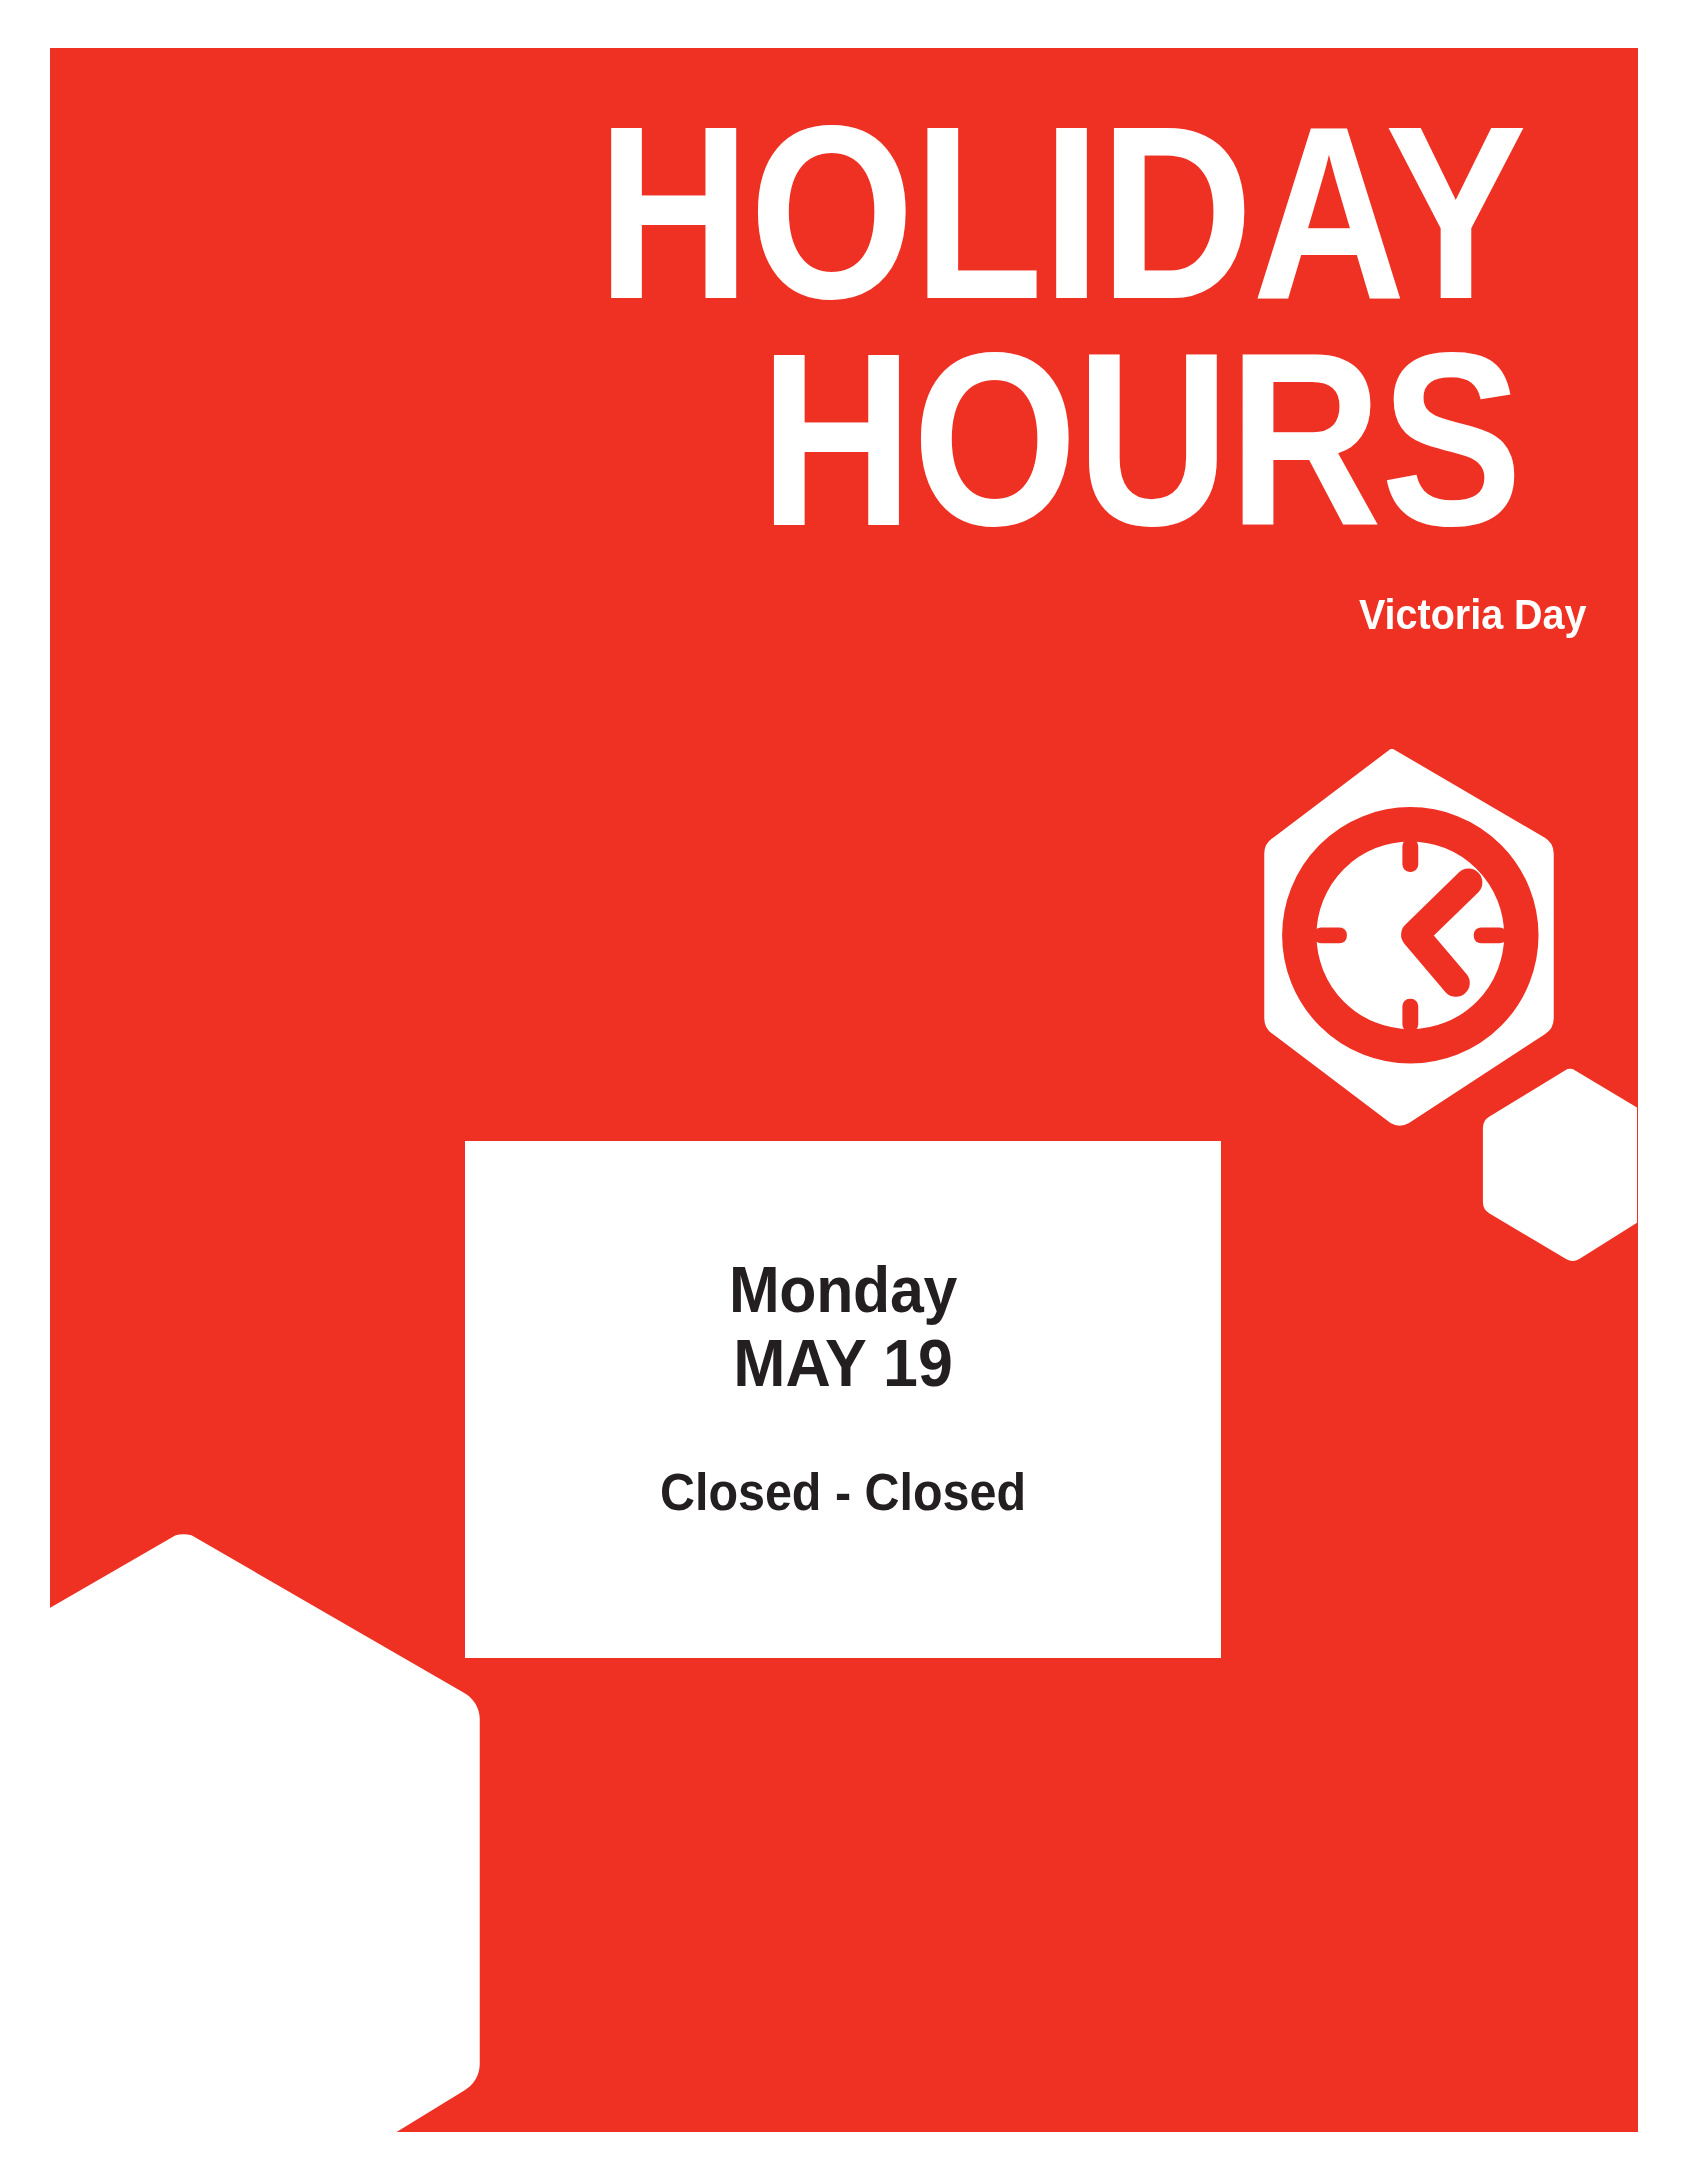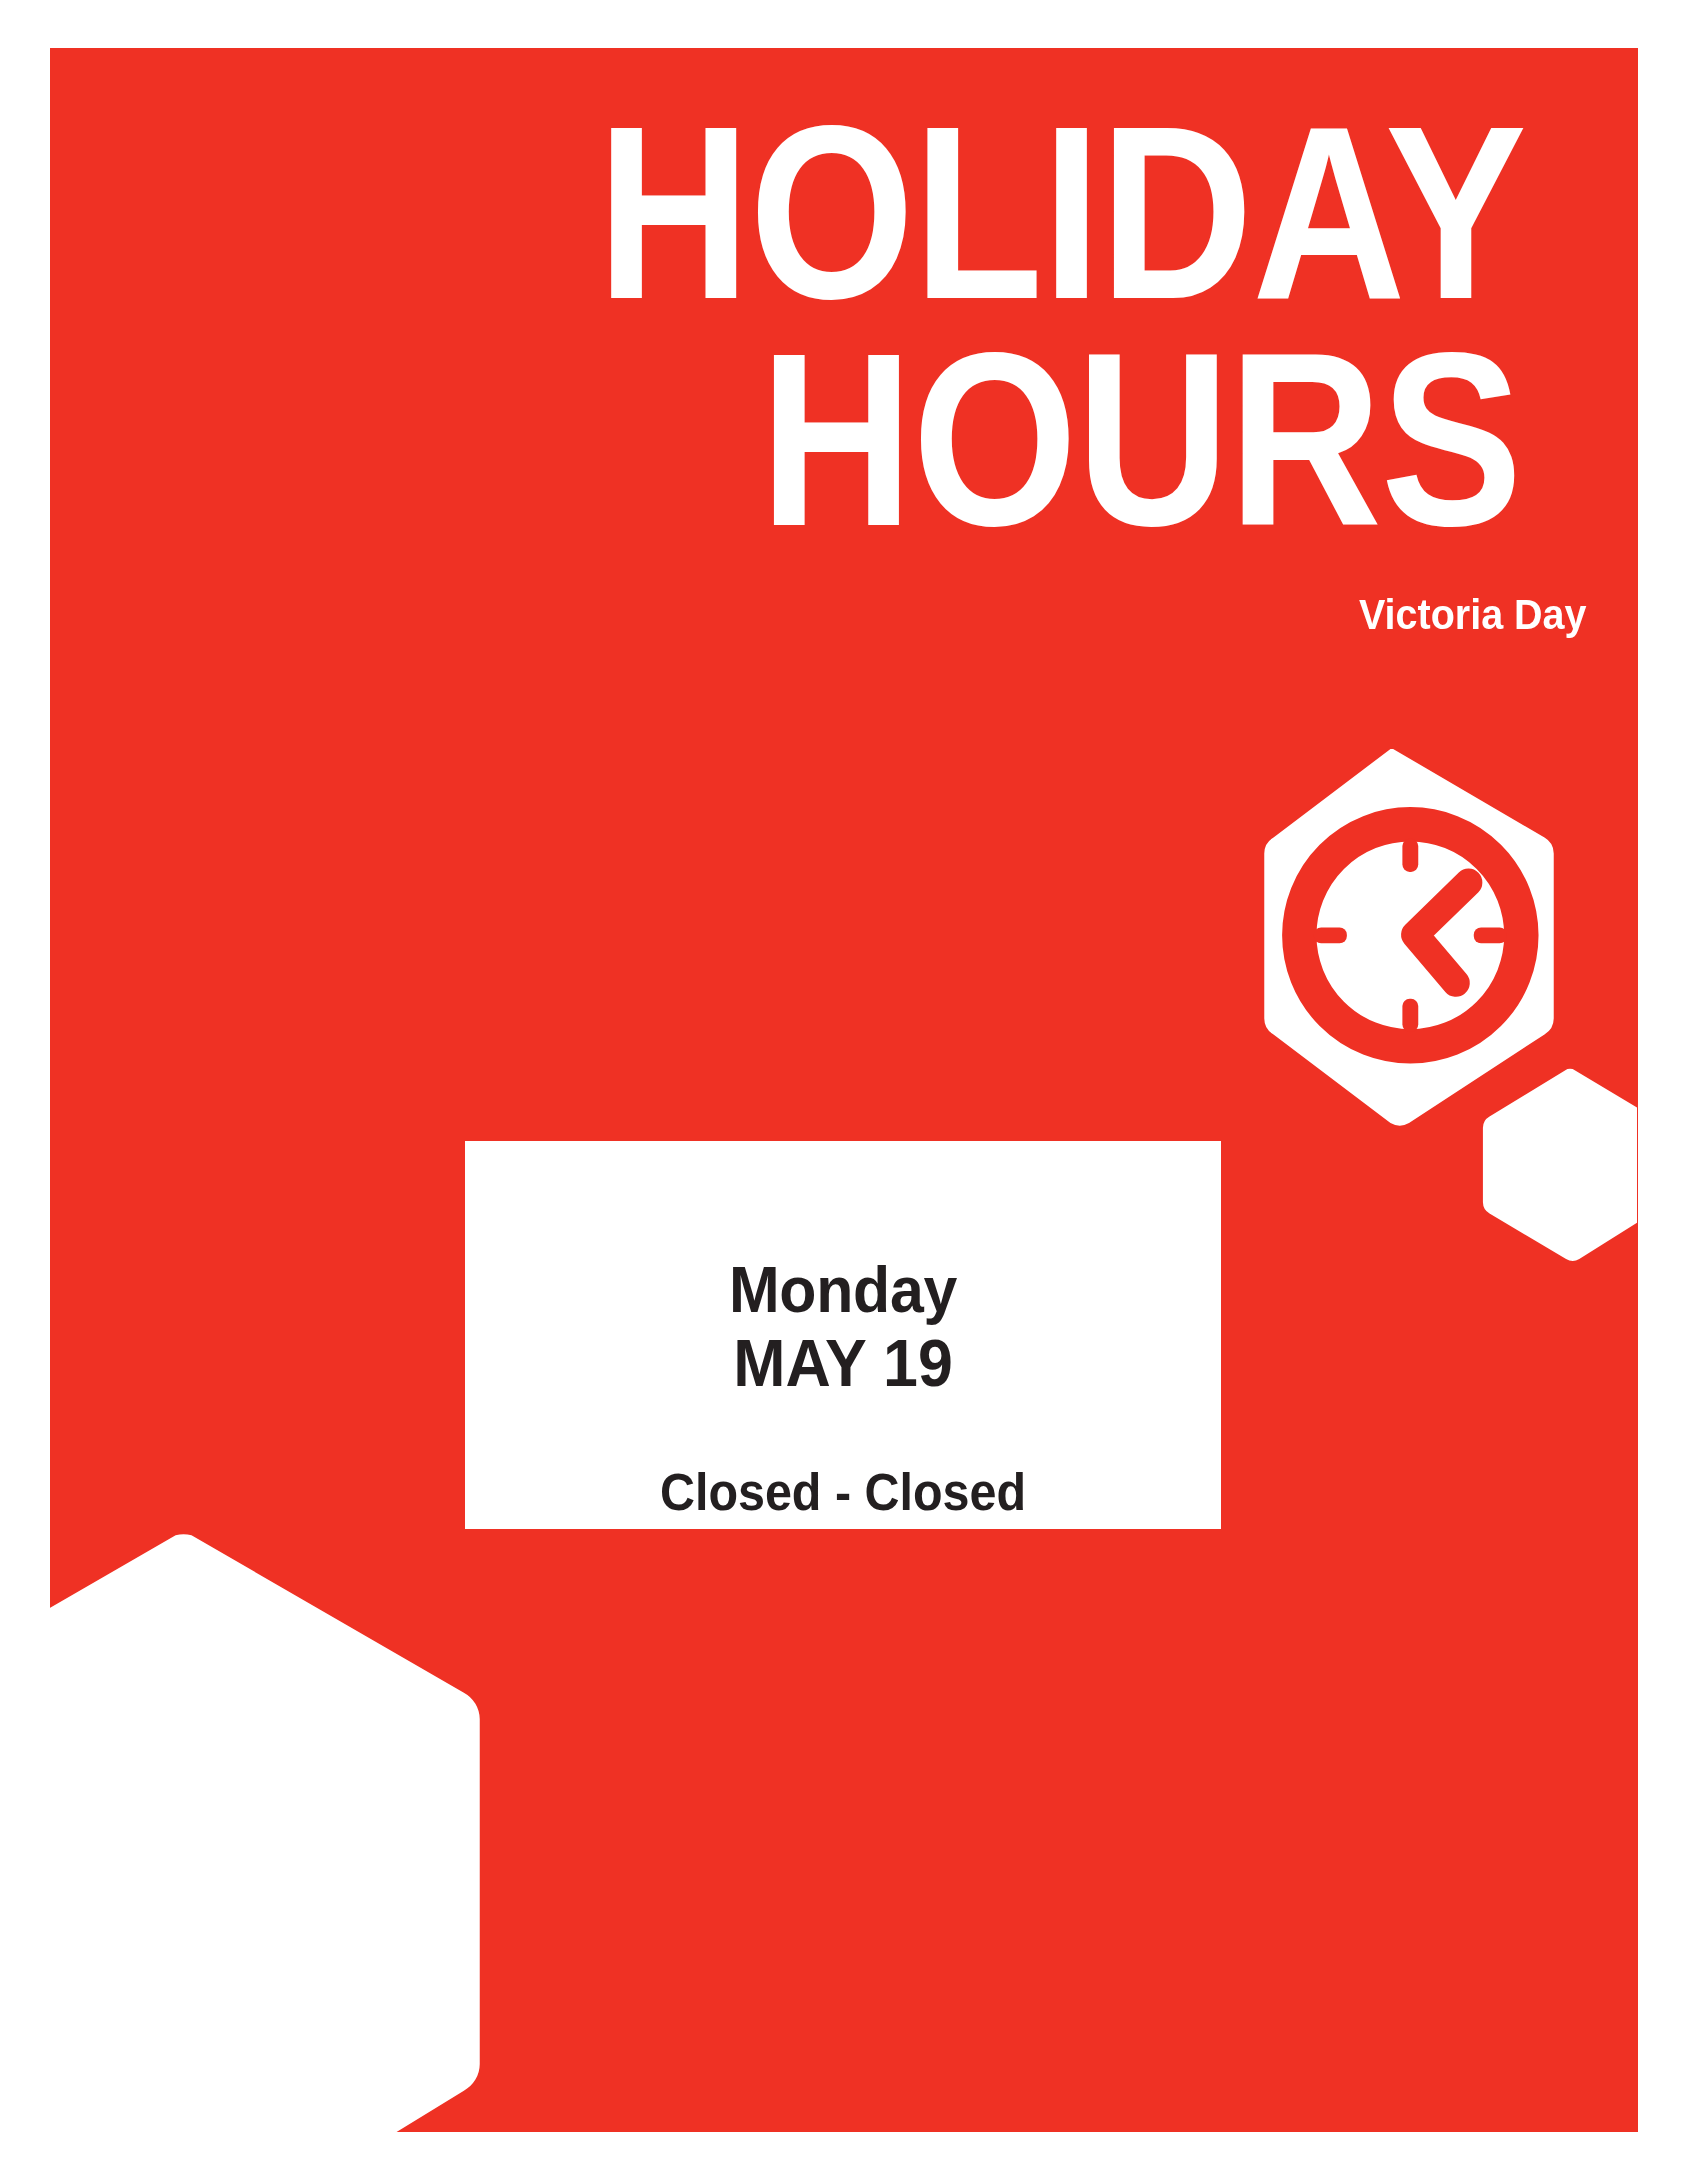--- a/index.html
+++ b/index.html
@@ -101,21 +101,21 @@
     overflow: hidden;
   }
   .hex-big-wrap svg { display:block; width: 595px; height: 701px; margin-left: -106px; }
 
   
   .info-card {
     position: absolute;
     left: 465px;
     top: 1141px;
     width: 756px;
-    height: 388px;
+    height: 517px;
     background: #ffffff;
     box-sizing: border-box;
     padding-top: 114px;
     text-align: center;
   }
   .card-day {
     display: block;
     color: #231F20;
     font-weight: 700;
     font-size: 64px;

